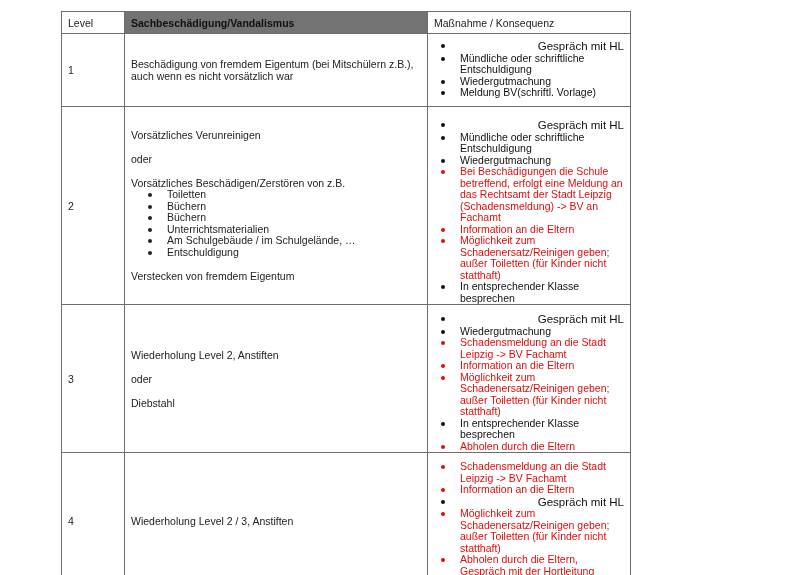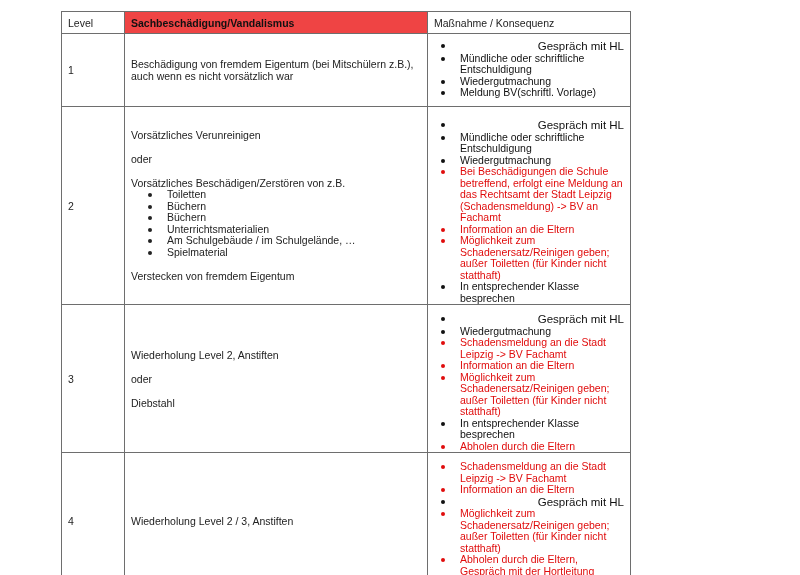--- a/index.html
+++ b/index.html
@@ -3,21 +3,21 @@
 <meta charset="utf-8">
 <style>
   html, body { margin: 0; padding: 0; background: #ffffff; }
   body { width: 800px; height: 575px; position: relative; overflow: hidden;
          font-family: "Liberation Sans", sans-serif; color: #222; font-size: 10.5px; }
   .tbl { position: absolute; left: 61px; top: 11px; width: 570px; border-collapse: collapse; table-layout: fixed; }
   .tbl td { border: 1.5px solid #6e6e6e; vertical-align: middle; padding: 0 6px; line-height: 12px; }
   .tbl tr.hdr td { height: 21px; }
   .tbl td.c1 { width: 50px; }
   .tbl td.c2 { width: 290px; }
-  .hdr .c2 { background: #ef4444; font-weight: bold; color: #111; }
+  .hdr .c2 { background: #737373; font-weight: bold; color: #111; }
   .red { color: #e00c0c; }
   ul { margin: 0; padding-left: 26px; list-style: none; }
   li { position: relative; line-height: 11.5px; }
   li::before { content: ""; position: absolute; left: -19px; top: 4px; width: 4px; height: 4px; border-radius: 50%; background: currentColor; }
   li.big { font-size: 11.5px; line-height: 12.5px; text-align: right; }
   li.black { color: #111; }
   li.red { color: #e00c0c; }
   .sub { padding-left: 26px; margin: 0; }
   .sub li { line-height: 11.5px; }
   p { margin: 0; }
@@ -57,21 +57,21 @@
       <div class="gap"></div>
       <p>oder</p>
       <div class="gap"></div>
       <p>Vorsätzliches Beschädigen/Zerstören von z.B.</p>
       <ul class="sub" style="padding-left:36px">
         <li>Toiletten</li>
         <li>Büchern</li>
         <li>Büchern</li>
         <li>Unterrichtsmaterialien</li>
         <li>Am Schulgebäude / im Schulgelände, …</li>
-        <li>Spielmaterial</li>
+        <li>Entschuldigung</li>
       </ul>
       <div class="gap"></div>
       <p>Verstecken von fremdem Eigentum</p>
     </td>
     <td class="c3" style="vertical-align:top;padding-top:12px">
       <ul>
         <li class="big black">Gespräch mit HL</li>
         <li class="black">Mündliche oder schriftliche Entschuldigung</li>
         <li class="black">Wiedergutmachung</li>
         <li class="red">Bei Beschädigungen die Schule betreffend, erfolgt eine Meldung an das Rechtsamt der Stadt Leipzig (Schadensmeldung) -&gt; BV an Fachamt</li>

